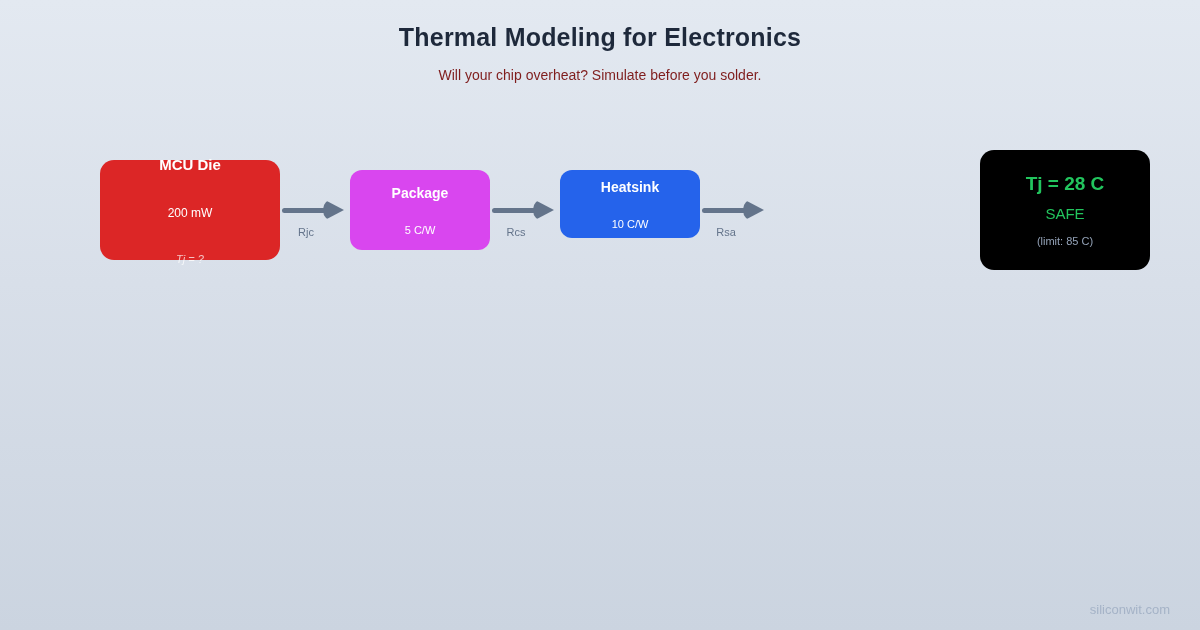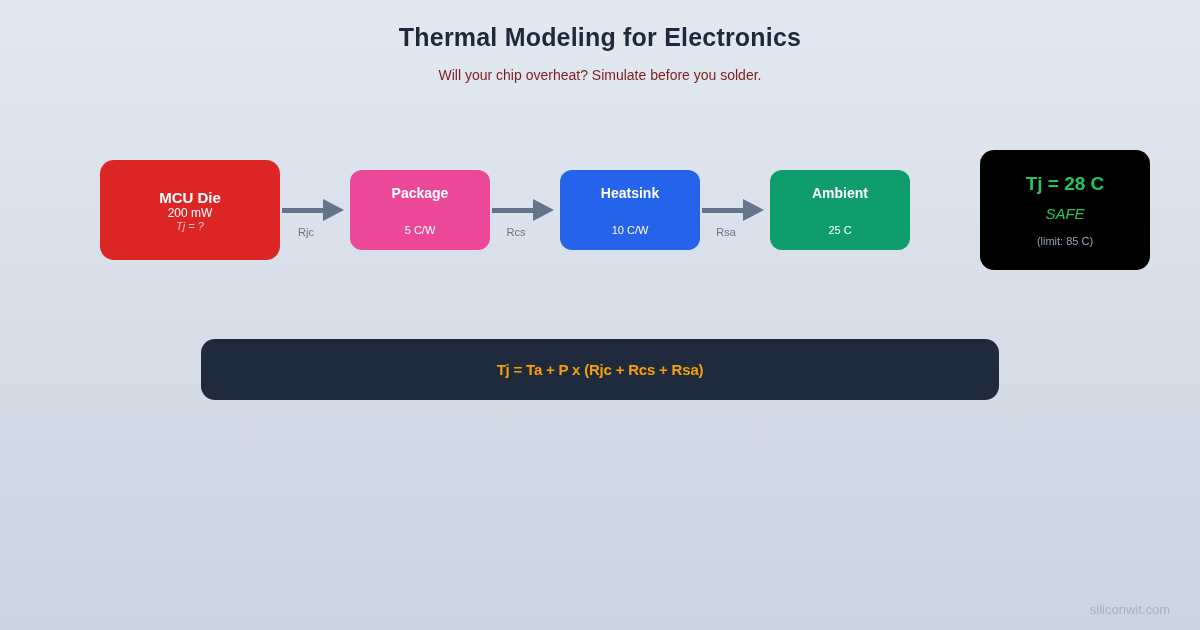--- a/index.html
+++ b/index.html
@@ -1,15 +1,15 @@
 <!DOCTYPE html>
 <html><head>
 <meta charset="utf-8">
 <style>
-  * { margin: 0; padding: 0; box-sizing: border-box; }
+  * { margin: 0; padding: 0; box-sizing: border-box; border-radius: 18px; }
   html, body { width: 1200px; height: 630px; }
   body {
     font-family: "Liberation Sans", sans-serif;
     background: linear-gradient(180deg, #e3e9f1 0%, #d8dfe9 45%, #cbd4e0 100%);
     overflow: hidden;
   }
   .stage { position: relative; width: 1200px; height: 630px; }
 
   .page-title {
     position: absolute; top: 23px; left: 0; width: 100%;
@@ -19,23 +19,23 @@
   .page-subtitle {
     position: absolute; top: 67px; left: 0; width: 100%;
     text-align: center; font-size: 14px; color: #7f1d1d;
   }
 
   .node {
     position: absolute; border-radius: 12px; color: #ffffff;
     display: flex; flex-direction: column; align-items: center; justify-content: center;
     text-align: center;
   }
-  .node-mcu    { left: 100px; top: 160px; width: 180px; height: 100px; border-radius: 14px; }
+  .node-mcu    { left: 100px; top: 160px; width: 180px; height: 100px; border-radius: 14px; gap: 33px; }
   .node-pkg    { left: 350px; top: 170px; width: 140px; height: 80px; }
-  .node-hs     { left: 560px; top: 170px; width: 140px; height: 80px; }
+  .node-hs     { left: 560px; top: 170px; width: 140px; height: 68px; }
   .node-amb    { left: 770px; top: 170px; width: 140px; height: 80px; }
   .node-title  { font-size: 14px; font-weight: bold; }
   .node-mcu .node-title { font-size: 15px; }
   .node-sub    { font-size: 11px; margin-top: 23px; }
   .node-mcu .node-sub { font-size: 12px; margin-top: 0; }
   .node-sub.dim { font-size: 11px; color: rgba(255,255,255,0.72); font-style: italic; }
 
   .arrow { position: absolute; width: 62px; height: 40px; }
   .arrow-1 { left: 282px; top: 182px; }
   .arrow-2 { left: 492px; top: 182px; }
@@ -55,21 +55,21 @@
     border-left: 21px solid #64748b;
   }
 
   .result-card {
     position: absolute; left: 980px; top: 150px; width: 170px; height: 120px;
     background: #1f2b3c; border-radius: 14px;
     display: flex; flex-direction: column; align-items: center; justify-content: center;
     text-align: center;
   }
   .result-value { font-size: 19px; font-weight: bold; color: #22c55e; }
-  .result-status { font-size: 15px; color: #22c55e; margin-top: 10px; font-style: italic; }
+  .result-status { font-size: 15px; color: #22c55e; margin-top: 10px; }
   .result-limit { font-size: 11px; color: #94a3b8; margin-top: 13px; }
 
   .formula-bar {
     position: absolute; left: 201px; top: 339px; width: 798px; height: 61px;
     background: #1f2b3c; border-radius: 14px;
     display: flex; align-items: center; justify-content: center;
   }
   .formula-text {
     font-size: 15px; font-weight: bold; color: #f5a00b; letter-spacing: -0.2px;
   }
@@ -92,21 +92,21 @@
     <div class="node-sub">200 mW</div>
     <div class="node-sub dim">Tj = ?</div>
   </div>
 
   <div class="arrow arrow-1">
     <div class="arrow-label">Rjc</div>
     <div class="arrow-line"></div>
     <div class="arrow-head"></div>
   </div>
 
-  <div class="node node-pkg" style="background: #ec4899;">
+  <div class="node node-pkg" style="background: #d946ef;">
     <div class="node-title">Package</div>
     <div class="node-sub">5 C/W</div>
   </div>
 
   <div class="arrow arrow-2">
     <div class="arrow-label">Rcs</div>
     <div class="arrow-line"></div>
     <div class="arrow-head"></div>
   </div>
 
@@ -114,30 +114,23 @@
     <div class="node-title">Heatsink</div>
     <div class="node-sub">10 C/W</div>
   </div>
 
   <div class="arrow arrow-3">
     <div class="arrow-label">Rsa</div>
     <div class="arrow-line"></div>
     <div class="arrow-head"></div>
   </div>
 
-  <div class="node node-amb" style="background: rgb(15, 157, 110);">
-    <div class="node-title">Ambient</div>
-    <div class="node-sub">25 C</div>
-  </div>
 
   <div class="result-card" style="background: #000000;">
     <div class="result-value">Tj = 28 C</div>
     <div class="result-status">SAFE</div>
     <div class="result-limit">(limit: 85 C)</div>
   </div>
 
-  <div class="formula-bar" style="background: rgb(31, 43, 60);">
-    <div class="formula-text">Tj = Ta + P x (Rjc + Rcs + Rsa)</div>
-  </div>
 
   <div class="watermark">siliconwit.com</div>
 
 </div>
 
 </body></html>

